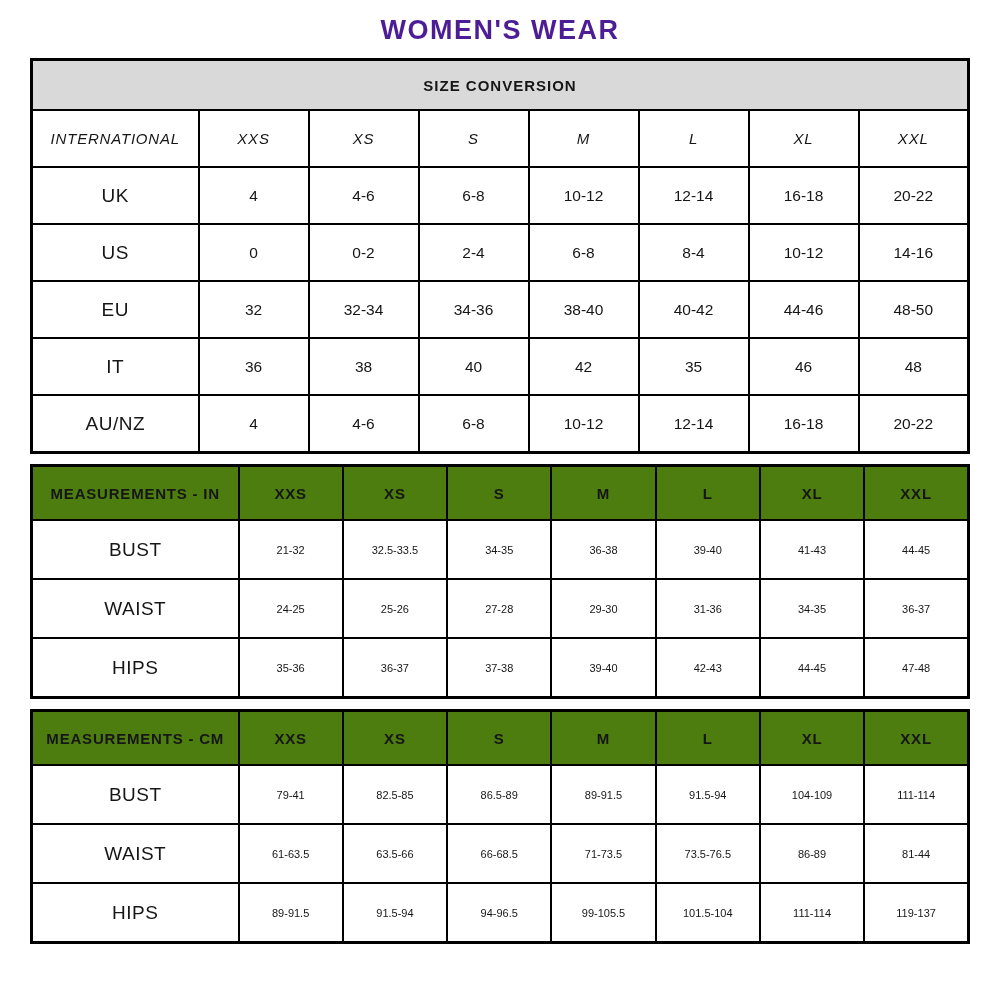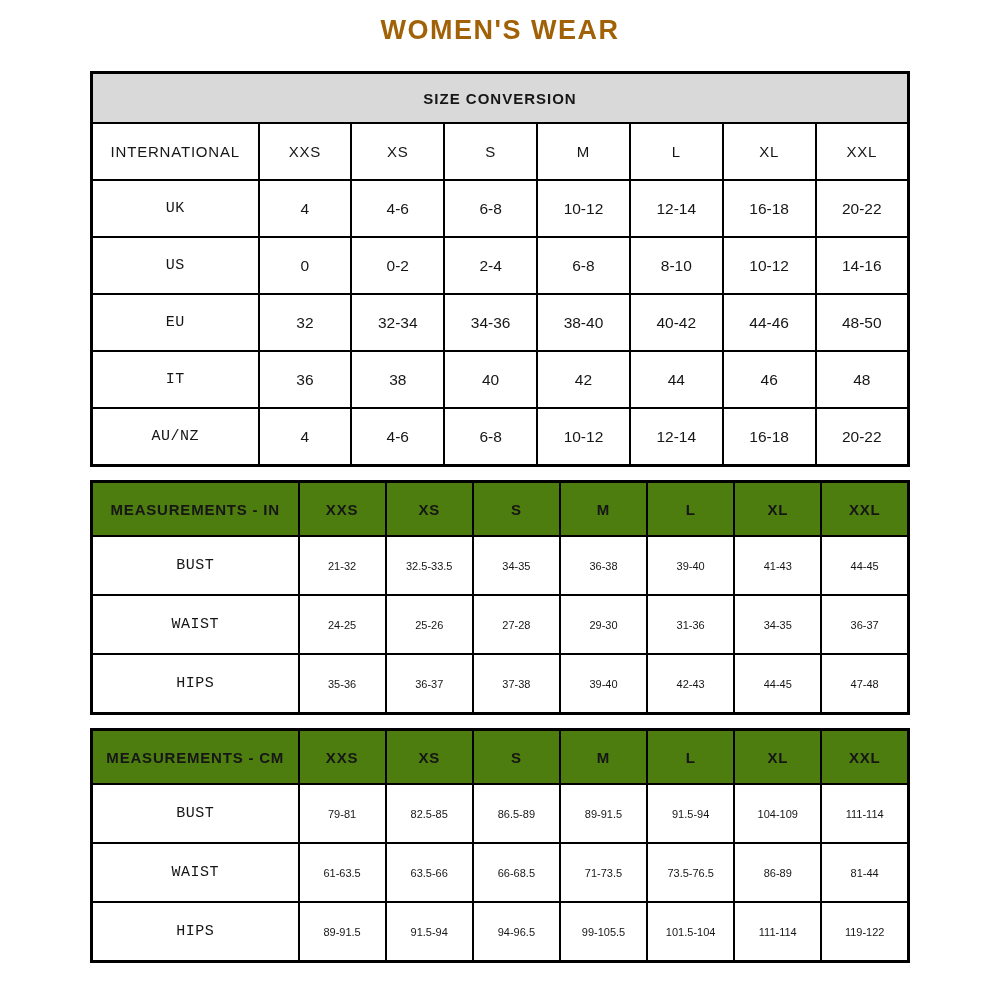--- a/index.html
+++ b/index.html
@@ -3,43 +3,43 @@
 <meta charset="utf-8">
 <style>
   html,body{margin:0;padding:0;}
   body{
     width:1000px;height:1000px;background:#ffffff;
     font-family:"Liberation Sans","DejaVu Sans",sans-serif;
     color:#161616;
   }
   .page-title{
     text-align:center;font-size:27px;font-weight:700;letter-spacing:1.5px;
-    padding:15px 0 12px 0;color:#a16207;
+    padding:15px 0 12px 0;color:#4c1d95;
   }
   table.tbl{
     border-collapse:collapse;table-layout:fixed;
-    width:820px;margin:13px auto 10px auto;border:3px solid #000;
+    width:940px;margin:0 auto 10px auto;border:3px solid #000;
   }
   table.tbl td{
     border:2px solid #000;text-align:center;vertical-align:middle;
     overflow:hidden;white-space:nowrap;
   }
   
   .title-row td{
     background:#d9d9d9;font-weight:700;font-size:15px;letter-spacing:1px;
     height:46px;
   }
   
-  .tbl-conversion .header-row td{height:53px;font-size:15px;letter-spacing:0.8px;font-weight:400;background:#ffffff;}
+  .tbl-conversion .header-row td{height:53px;font-size:15px;letter-spacing:0.8px;font-weight:400;background:#ffffff;font-style:italic;}
   .tbl-conversion .data-row td{height:53px;font-size:15.5px;}
   
   .tbl-measure .header-row td{background:#4d7c0f;font-weight:700;font-size:15px;letter-spacing:0.8px;height:50px;}
   .tbl-measure .data-row td{height:55px;text-align:center;}
   .tbl-measure .data-row td.value-cell{font-size:11px;}
-  .tbl .data-row td.label-cell{font-size:15px;letter-spacing:0.5px;font-family:Liberation Mono, monospace;}
+  .tbl .data-row td.label-cell{font-size:19px;letter-spacing:0.5px;}
 </style>
 </head>
 <body>
 
 <div class="page-title">WOMEN'S WEAR</div>
 
 <table class="tbl tbl-conversion">
   <colgroup>
       <col style="width:167px">
       <col span="7">
@@ -67,41 +67,41 @@
         <td class="value-cell">12-14</td>
         <td class="value-cell">16-18</td>
         <td class="value-cell">20-22</td>
       </tr>
       <tr class="data-row">
         <td class="label-cell">US</td>
         <td class="value-cell">0</td>
         <td class="value-cell">0-2</td>
         <td class="value-cell">2-4</td>
         <td class="value-cell">6-8</td>
-        <td class="value-cell">8-10</td>
+        <td class="value-cell">8-4</td>
         <td class="value-cell">10-12</td>
         <td class="value-cell">14-16</td>
       </tr>
       <tr class="data-row">
         <td class="label-cell">EU</td>
         <td class="value-cell">32</td>
         <td class="value-cell">32-34</td>
         <td class="value-cell">34-36</td>
         <td class="value-cell">38-40</td>
         <td class="value-cell">40-42</td>
         <td class="value-cell">44-46</td>
         <td class="value-cell">48-50</td>
       </tr>
       <tr class="data-row">
         <td class="label-cell">IT</td>
         <td class="value-cell">36</td>
         <td class="value-cell">38</td>
         <td class="value-cell">40</td>
         <td class="value-cell">42</td>
-        <td class="value-cell">44</td>
+        <td class="value-cell">35</td>
         <td class="value-cell">46</td>
         <td class="value-cell">48</td>
       </tr>
       <tr class="data-row">
         <td class="label-cell">AU/NZ</td>
         <td class="value-cell">4</td>
         <td class="value-cell">4-6</td>
         <td class="value-cell">6-8</td>
         <td class="value-cell">10-12</td>
         <td class="value-cell">12-14</td>
@@ -171,21 +171,21 @@
         <td>XXS</td>
         <td>XS</td>
         <td>S</td>
         <td>M</td>
         <td>L</td>
         <td>XL</td>
         <td>XXL</td>
       </tr>
       <tr class="data-row">
         <td class="label-cell">BUST</td>
-        <td class="value-cell">79-81</td>
+        <td class="value-cell">79-41</td>
         <td class="value-cell">82.5-85</td>
         <td class="value-cell">86.5-89</td>
         <td class="value-cell">89-91.5</td>
         <td class="value-cell">91.5-94</td>
         <td class="value-cell">104-109</td>
         <td class="value-cell">111-114</td>
       </tr>
       <tr class="data-row">
         <td class="label-cell">WAIST</td>
         <td class="value-cell">61-63.5</td>
@@ -197,16 +197,16 @@
         <td class="value-cell">81-44</td>
       </tr>
       <tr class="data-row">
         <td class="label-cell">HIPS</td>
         <td class="value-cell">89-91.5</td>
         <td class="value-cell">91.5-94</td>
         <td class="value-cell">94-96.5</td>
         <td class="value-cell">99-105.5</td>
         <td class="value-cell">101.5-104</td>
         <td class="value-cell">111-114</td>
-        <td class="value-cell">119-122</td>
+        <td class="value-cell">119-137</td>
       </tr>
     </tbody>
 </table>
 
 </body></html>

